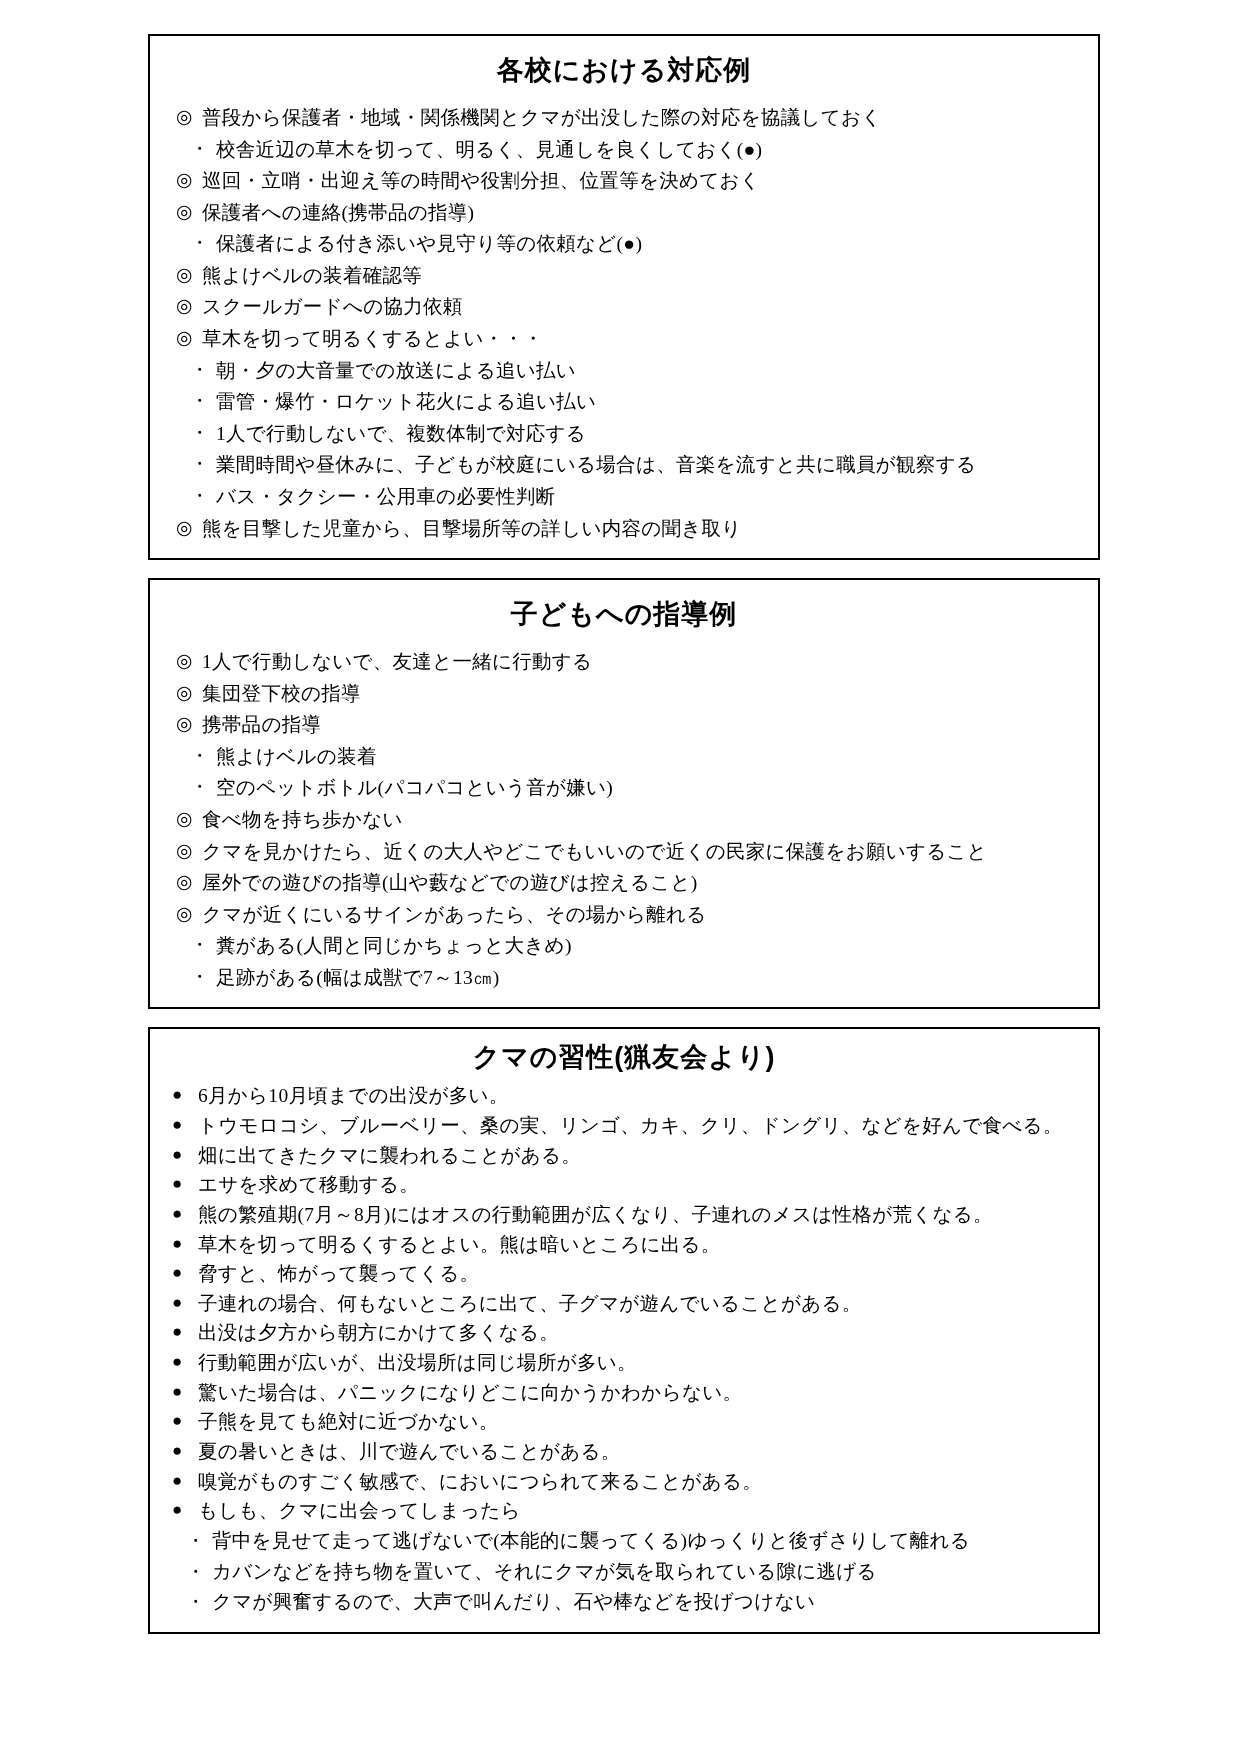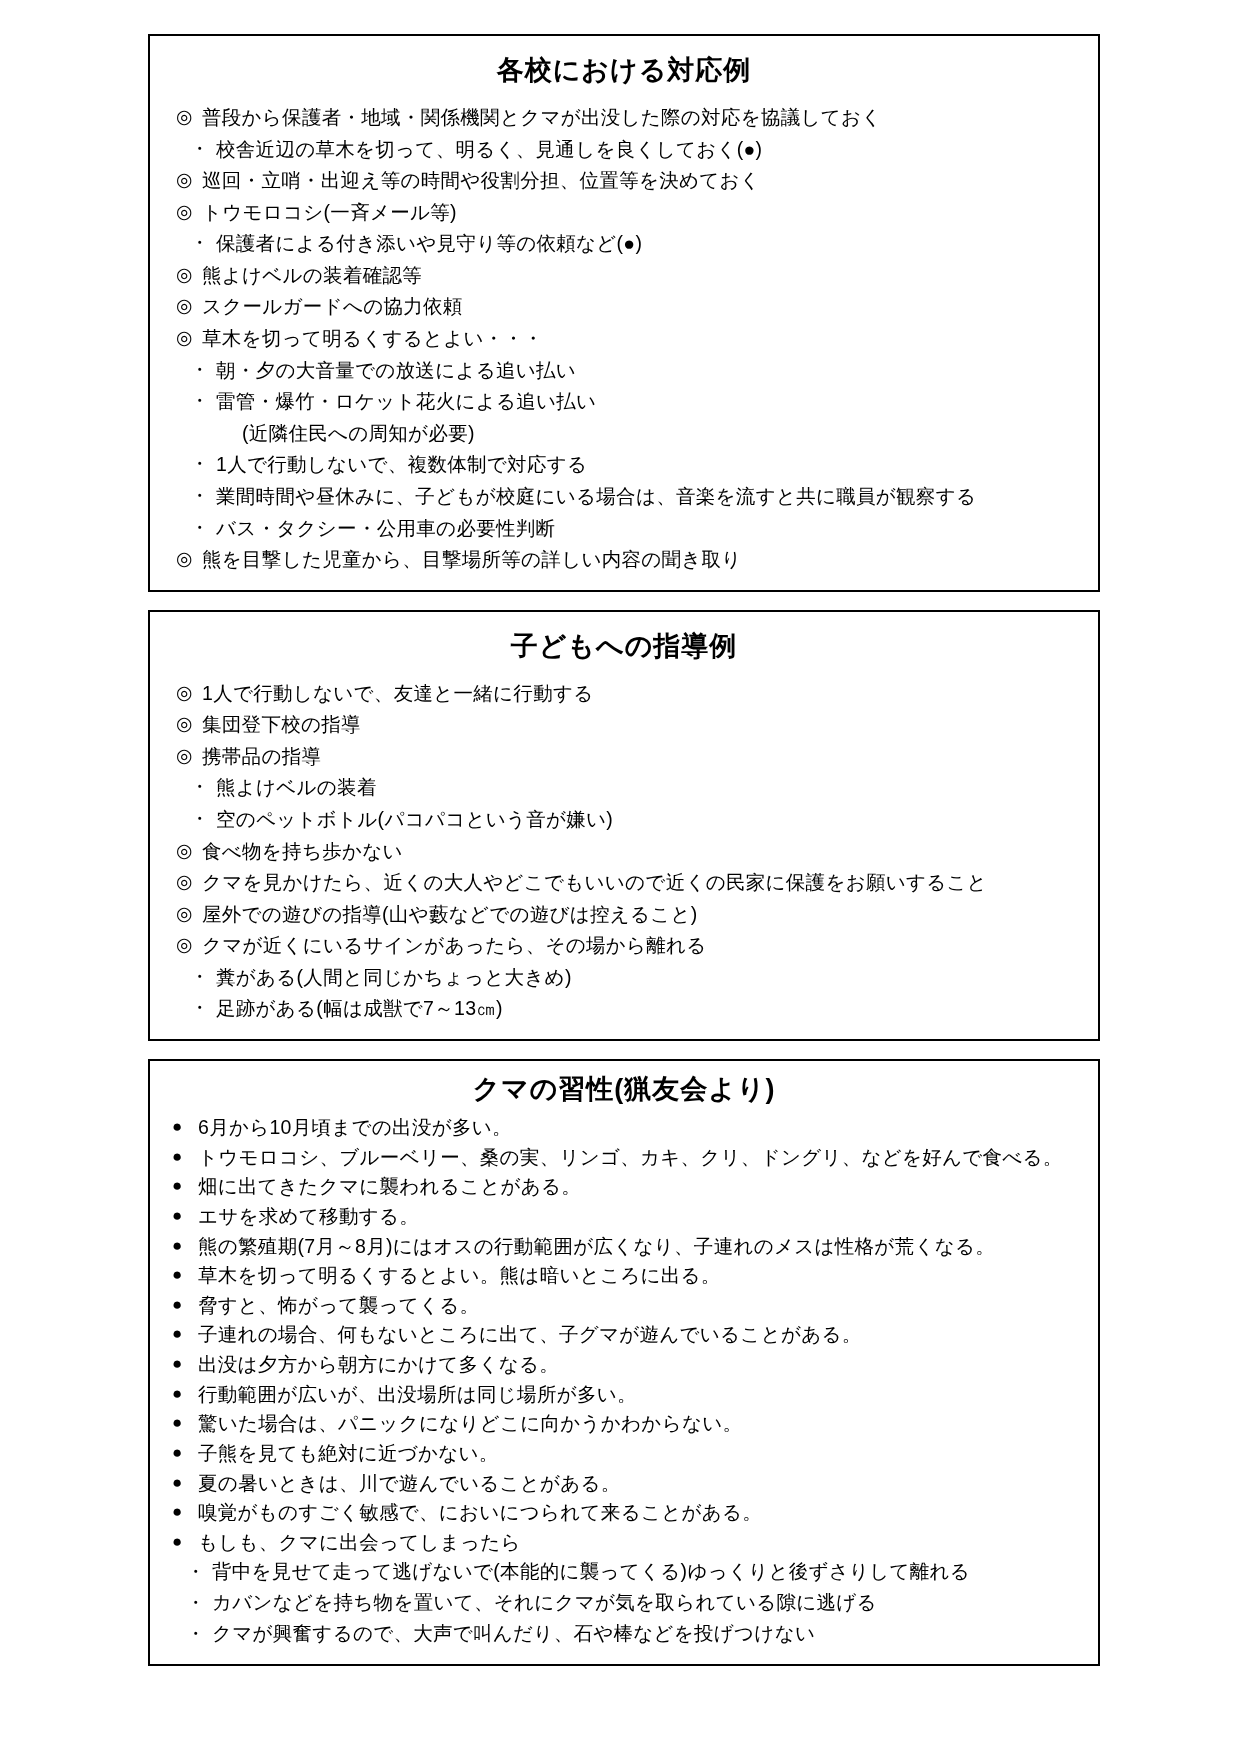--- a/index.html
+++ b/index.html
@@ -62,20 +62,21 @@
     font-size: 19px;
   }
   .bullet.filled {
     font-size: 17px;
   }
   .bullet.none {
     font-size: 19px;
   }
   .itemtext {
     flex: 1 1 auto;
+    font-family: Liberation Serif, serif;
   }
   .indent-1 .bullet {
     margin-left: 14px;
   }
   .indent-2 .itemtext {
     margin-left: 40px;
   }
   .s3 ul.items li {
     line-height: 1.52;
     font-size: 19.5px;
@@ -99,21 +100,21 @@
       <li class="indent-1">
           <span class="bullet dot">・</span>
           <span class="itemtext">校舎近辺の草木を切って、明るく、見通しを良くしておく(●)</span>
         </li>
       <li>
           <span class="bullet dbl">◎</span>
           <span class="itemtext">巡回・立哨・出迎え等の時間や役割分担、位置等を決めておく</span>
         </li>
       <li>
           <span class="bullet dbl">◎</span>
-          <span class="itemtext">トウモロコシ(一斉メール等)</span>
+          <span class="itemtext">保護者への連絡(携帯品の指導)</span>
         </li>
       <li class="indent-1">
           <span class="bullet dot">・</span>
           <span class="itemtext">保護者による付き添いや見守り等の依頼など(●)</span>
         </li>
       <li>
           <span class="bullet dbl">◎</span>
           <span class="itemtext">熊よけベルの装着確認等</span>
         </li>
       <li>
@@ -124,24 +125,20 @@
           <span class="bullet dbl">◎</span>
           <span class="itemtext">草木を切って明るくするとよい・・・</span>
         </li>
       <li class="indent-1">
           <span class="bullet dot">・</span>
           <span class="itemtext">朝・夕の大音量での放送による追い払い</span>
         </li>
       <li class="indent-1">
           <span class="bullet dot">・</span>
           <span class="itemtext">雷管・爆竹・ロケット花火による追い払い</span>
-        </li>
-      <li class="indent-2">
-          <span class="bullet none"></span>
-          <span class="itemtext">(近隣住民への周知が必要)</span>
         </li>
       <li class="indent-1">
           <span class="bullet dot">・</span>
           <span class="itemtext">1人で行動しないで、複数体制で対応する</span>
         </li>
       <li class="indent-1">
           <span class="bullet dot">・</span>
           <span class="itemtext">業間時間や昼休みに、子どもが校庭にいる場合は、音楽を流すと共に職員が観察する</span>
         </li>
       <li class="indent-1">

